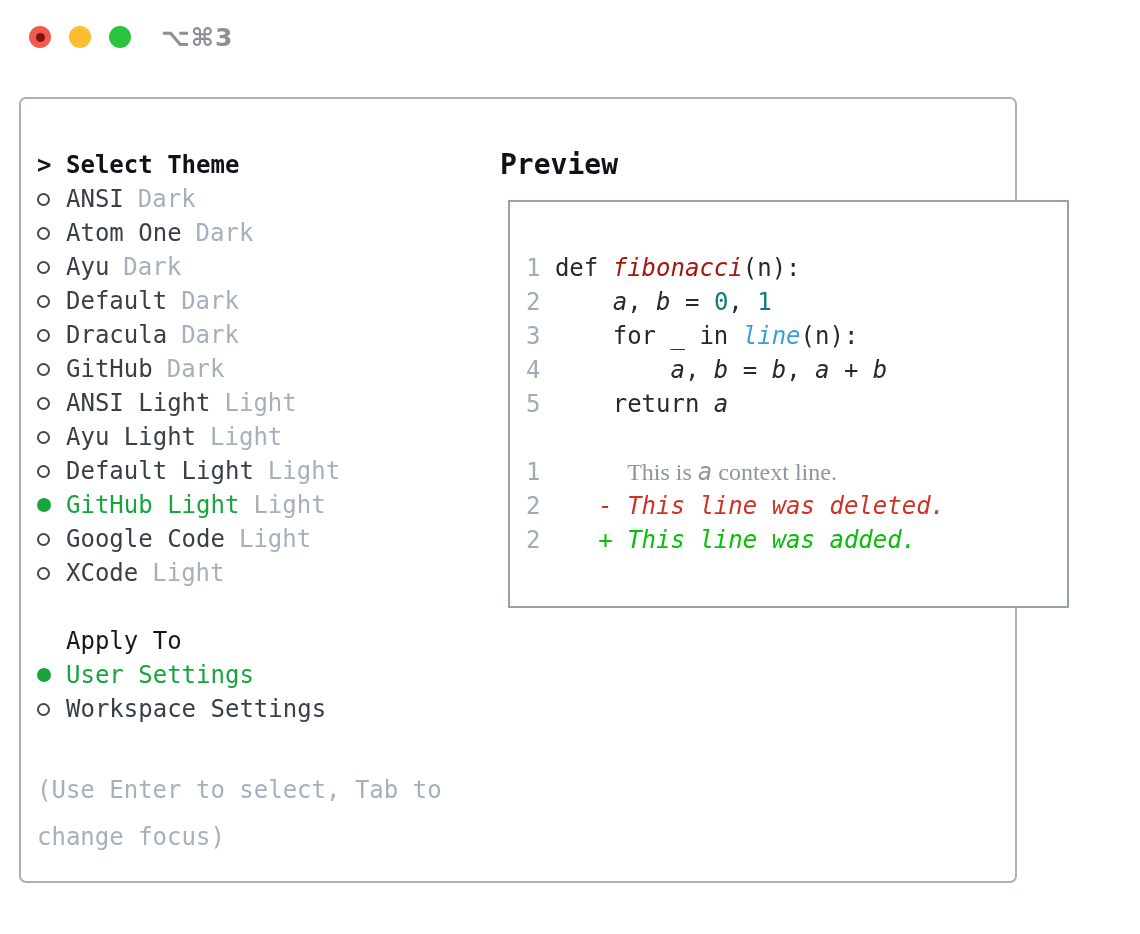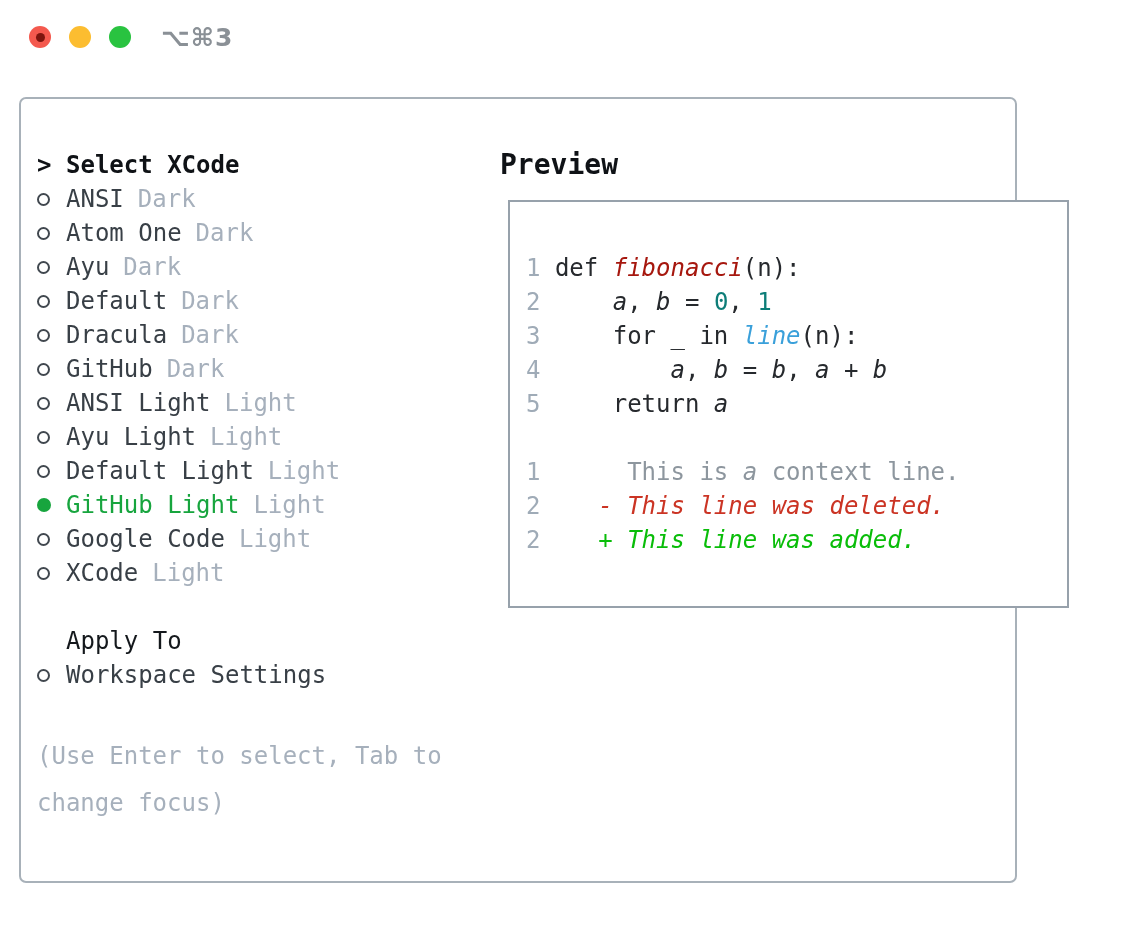--- a/index.html
+++ b/index.html
@@ -40,21 +40,21 @@
   .preview-box{position:absolute;left:487px;top:101px;width:561px;height:408px;
     border:2px solid var(--preview-border);box-sizing:border-box;
     padding:49px 0 0 16px;overflow:hidden;background:#fff;}
   .pline{height:34px;line-height:34px;font-size:24px;white-space:pre;}
   .seg-ln{color:var(--line-number-gray);}
   .seg-fg{color:var(--code-foreground);}
   .seg-fn{color:var(--function-red);font-style:italic;}
   .seg-num{color:var(--number-teal);}
   .seg-bi{color:var(--builtin-blue);font-style:italic;}
   .seg-var{color:var(--code-foreground);font-style:italic;}
-  .seg-ctx{color:var(--context-gray);}
+  .seg-ctx{color:var(--context-gray);font-family:Liberation Serif, serif;}
   .seg-ctxi{color:var(--context-gray);font-style:italic;}
   .seg-del{color:var(--deleted-red);font-style:italic;}
   .seg-add{color:var(--added-green);font-style:italic;margin-top:24px;}
 </style>
 </head>
 <body>
 
 <div class="window">
 
   <div class="titlebar">
@@ -66,21 +66,21 @@
       <span class="light green"></span>
     </div>
     <span class="menu-title">⌥⌘3</span>
   </div>
 
   <div class="panel">
 
     <div class="left-col">
       <div class="row">
         <span class="bullet-col prompt">&gt;</span>
-        <span class="hdr">Select XCode</span>
+        <span class="hdr">Select Theme</span>
       </div>
       <div id="theme-items">
           <div class="row"><span class="bullet-col"><span class="radio"></span></span><span class="name">ANSI</span><span class="variant">Dark</span></div>
           <div class="row"><span class="bullet-col"><span class="radio"></span></span><span class="name">Atom One</span><span class="variant">Dark</span></div>
           <div class="row"><span class="bullet-col"><span class="radio"></span></span><span class="name">Ayu</span><span class="variant">Dark</span></div>
           <div class="row"><span class="bullet-col"><span class="radio"></span></span><span class="name">Default</span><span class="variant">Dark</span></div>
           <div class="row"><span class="bullet-col"><span class="radio"></span></span><span class="name">Dracula</span><span class="variant">Dark</span></div>
           <div class="row"><span class="bullet-col"><span class="radio"></span></span><span class="name">GitHub</span><span class="variant">Dark</span></div>
           <div class="row"><span class="bullet-col"><span class="radio"></span></span><span class="name">ANSI Light</span><span class="variant">Light</span></div>
           <div class="row"><span class="bullet-col"><span class="radio"></span></span><span class="name">Ayu Light</span><span class="variant">Light</span></div>
@@ -88,20 +88,21 @@
           <div class="row"><span class="bullet-col"><span class="radio sel"></span></span><span class="name sel">GitHub Light</span><span class="variant">Light</span></div>
           <div class="row"><span class="bullet-col"><span class="radio"></span></span><span class="name">Google Code</span><span class="variant">Light</span></div>
           <div class="row"><span class="bullet-col"><span class="radio"></span></span><span class="name">XCode</span><span class="variant">Light</span></div>
         </div>
       <div class="row"></div>
       <div class="row">
         <span class="bullet-col"></span>
         <span class="apply-hdr">Apply To</span>
       </div>
       <div id="apply-items">
+          <div class="row"><span class="bullet-col"><span class="radio sel"></span></span><span class="name sel">User Settings</span></div>
           <div class="row"><span class="bullet-col"><span class="radio"></span></span><span class="name">Workspace Settings</span></div>
         </div>
       <div class="row"></div>
       <div id="hint-lines">
           <div class="row hint-row">(Use Enter to select, Tab to</div>
           <div class="row hint-row">change focus)</div>
         </div>
     </div>
 
     <div class="preview-label">Preview</div>

